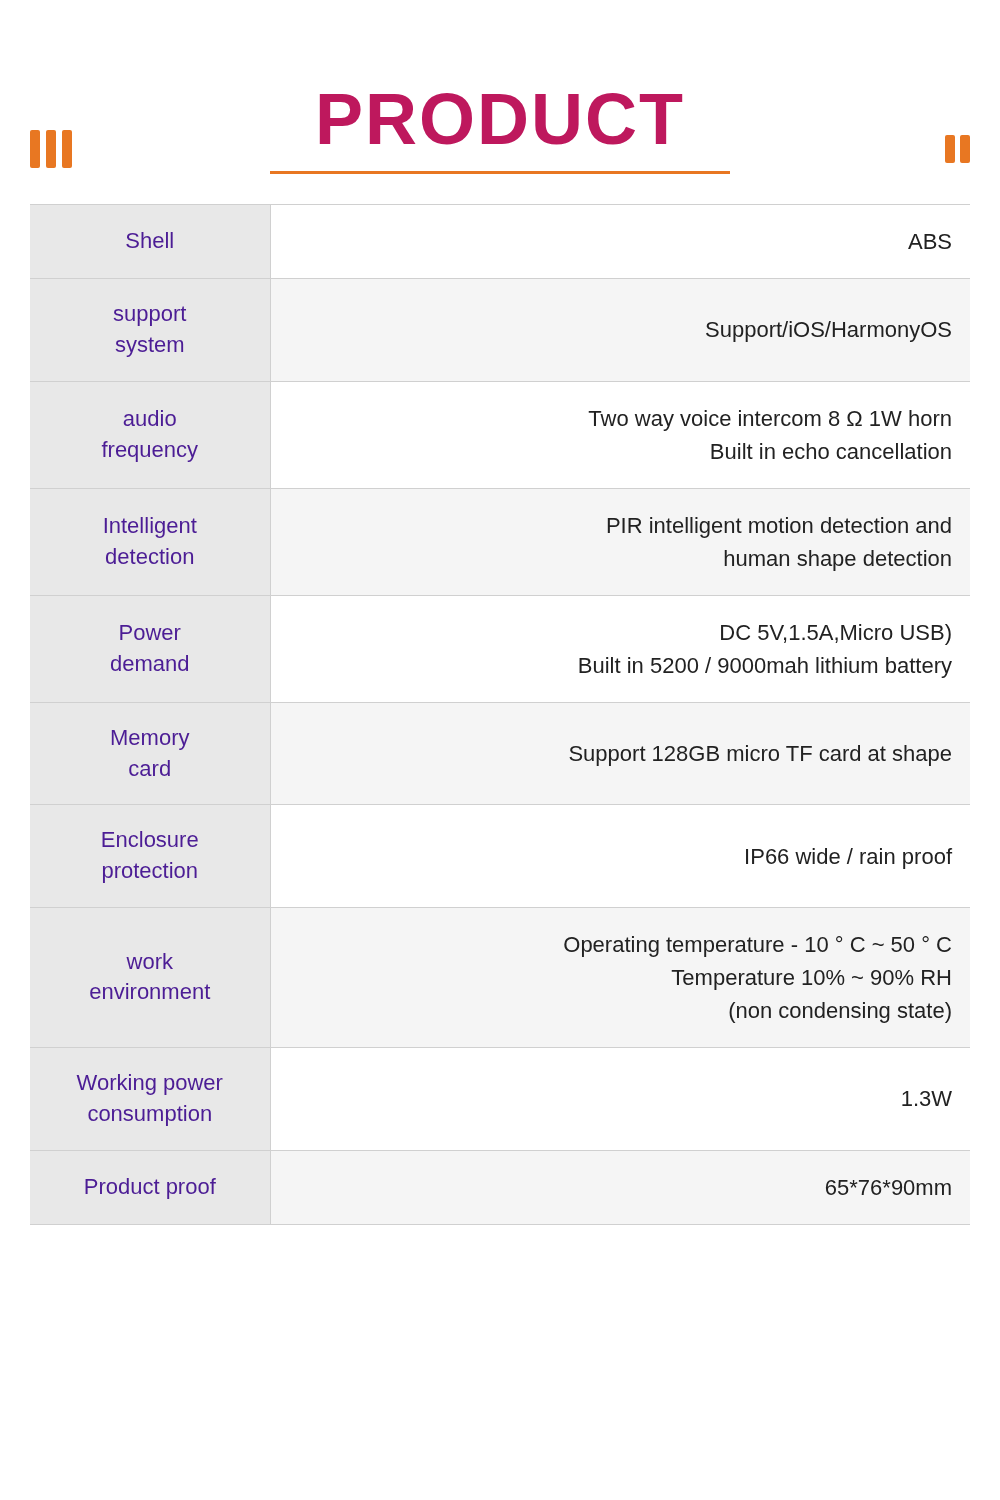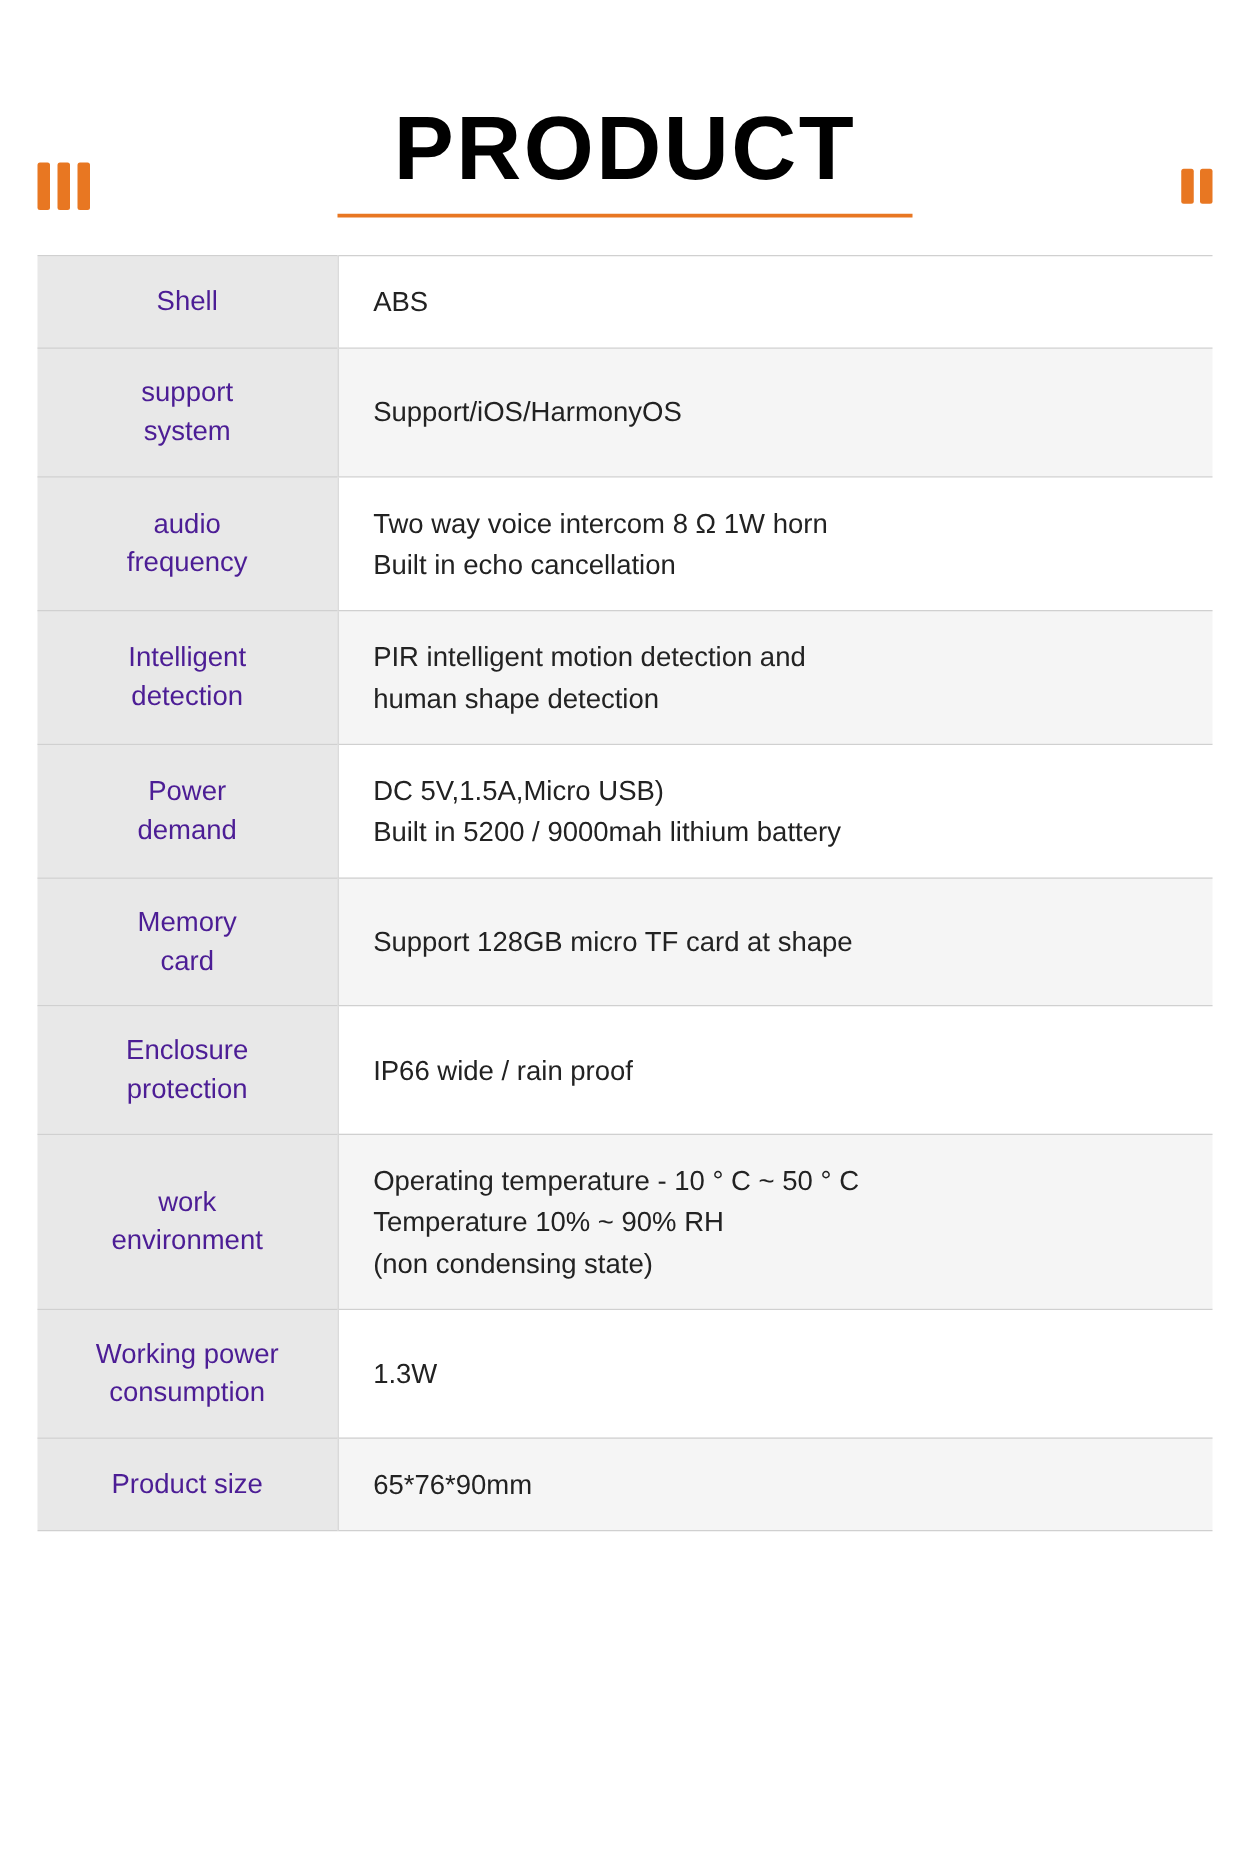--- a/index.html
+++ b/index.html
@@ -51,21 +51,21 @@
     
     .header {
       text-align: center;
       margin-bottom: 30px;
       padding-top: 40px;
     }
 
     .header-title {
       font-size: 72px;
       font-weight: 900;
-      color: #000000;
+      color: #be185d;
       line-height: 1.1;
       letter-spacing: 2px;
       text-transform: uppercase;
     }
 
     .header-underline {
       width: 460px;
       height: 3px;
       background: #e87722;
       margin: 12px auto 0 auto;
@@ -110,20 +110,21 @@
 
     .params-table tr:nth-child(even) td.value-cell {
       background: #f5f5f5;
     }
 
     .params-table td.value-cell {
       font-size: 22px;
       color: #222;
       line-height: 1.5;
       padding-left: 28px;
+      text-align: right;
     }
   </style>
 </head>
 <body>
 
 <div class="page-wrapper">
 
   <div class="corner-left">
     <div class="bar"></div>
     <div class="bar"></div>
@@ -174,19 +175,19 @@
         </tr>
         <tr>
           <td class="label-cell">work<br>environment</td>
           <td class="value-cell">Operating temperature - 10 ° C ~ 50 ° C<br>Temperature 10% ~ 90% RH<br>(non condensing state)</td>
         </tr>
         <tr>
           <td class="label-cell">Working power<br>consumption</td>
           <td class="value-cell">1.3W</td>
         </tr>
         <tr>
-          <td class="label-cell">Product size</td>
+          <td class="label-cell">Product proof</td>
           <td class="value-cell">65*76*90mm</td>
         </tr>
       </tbody>
   </table>
 
 </div>
 
 </body></html>

